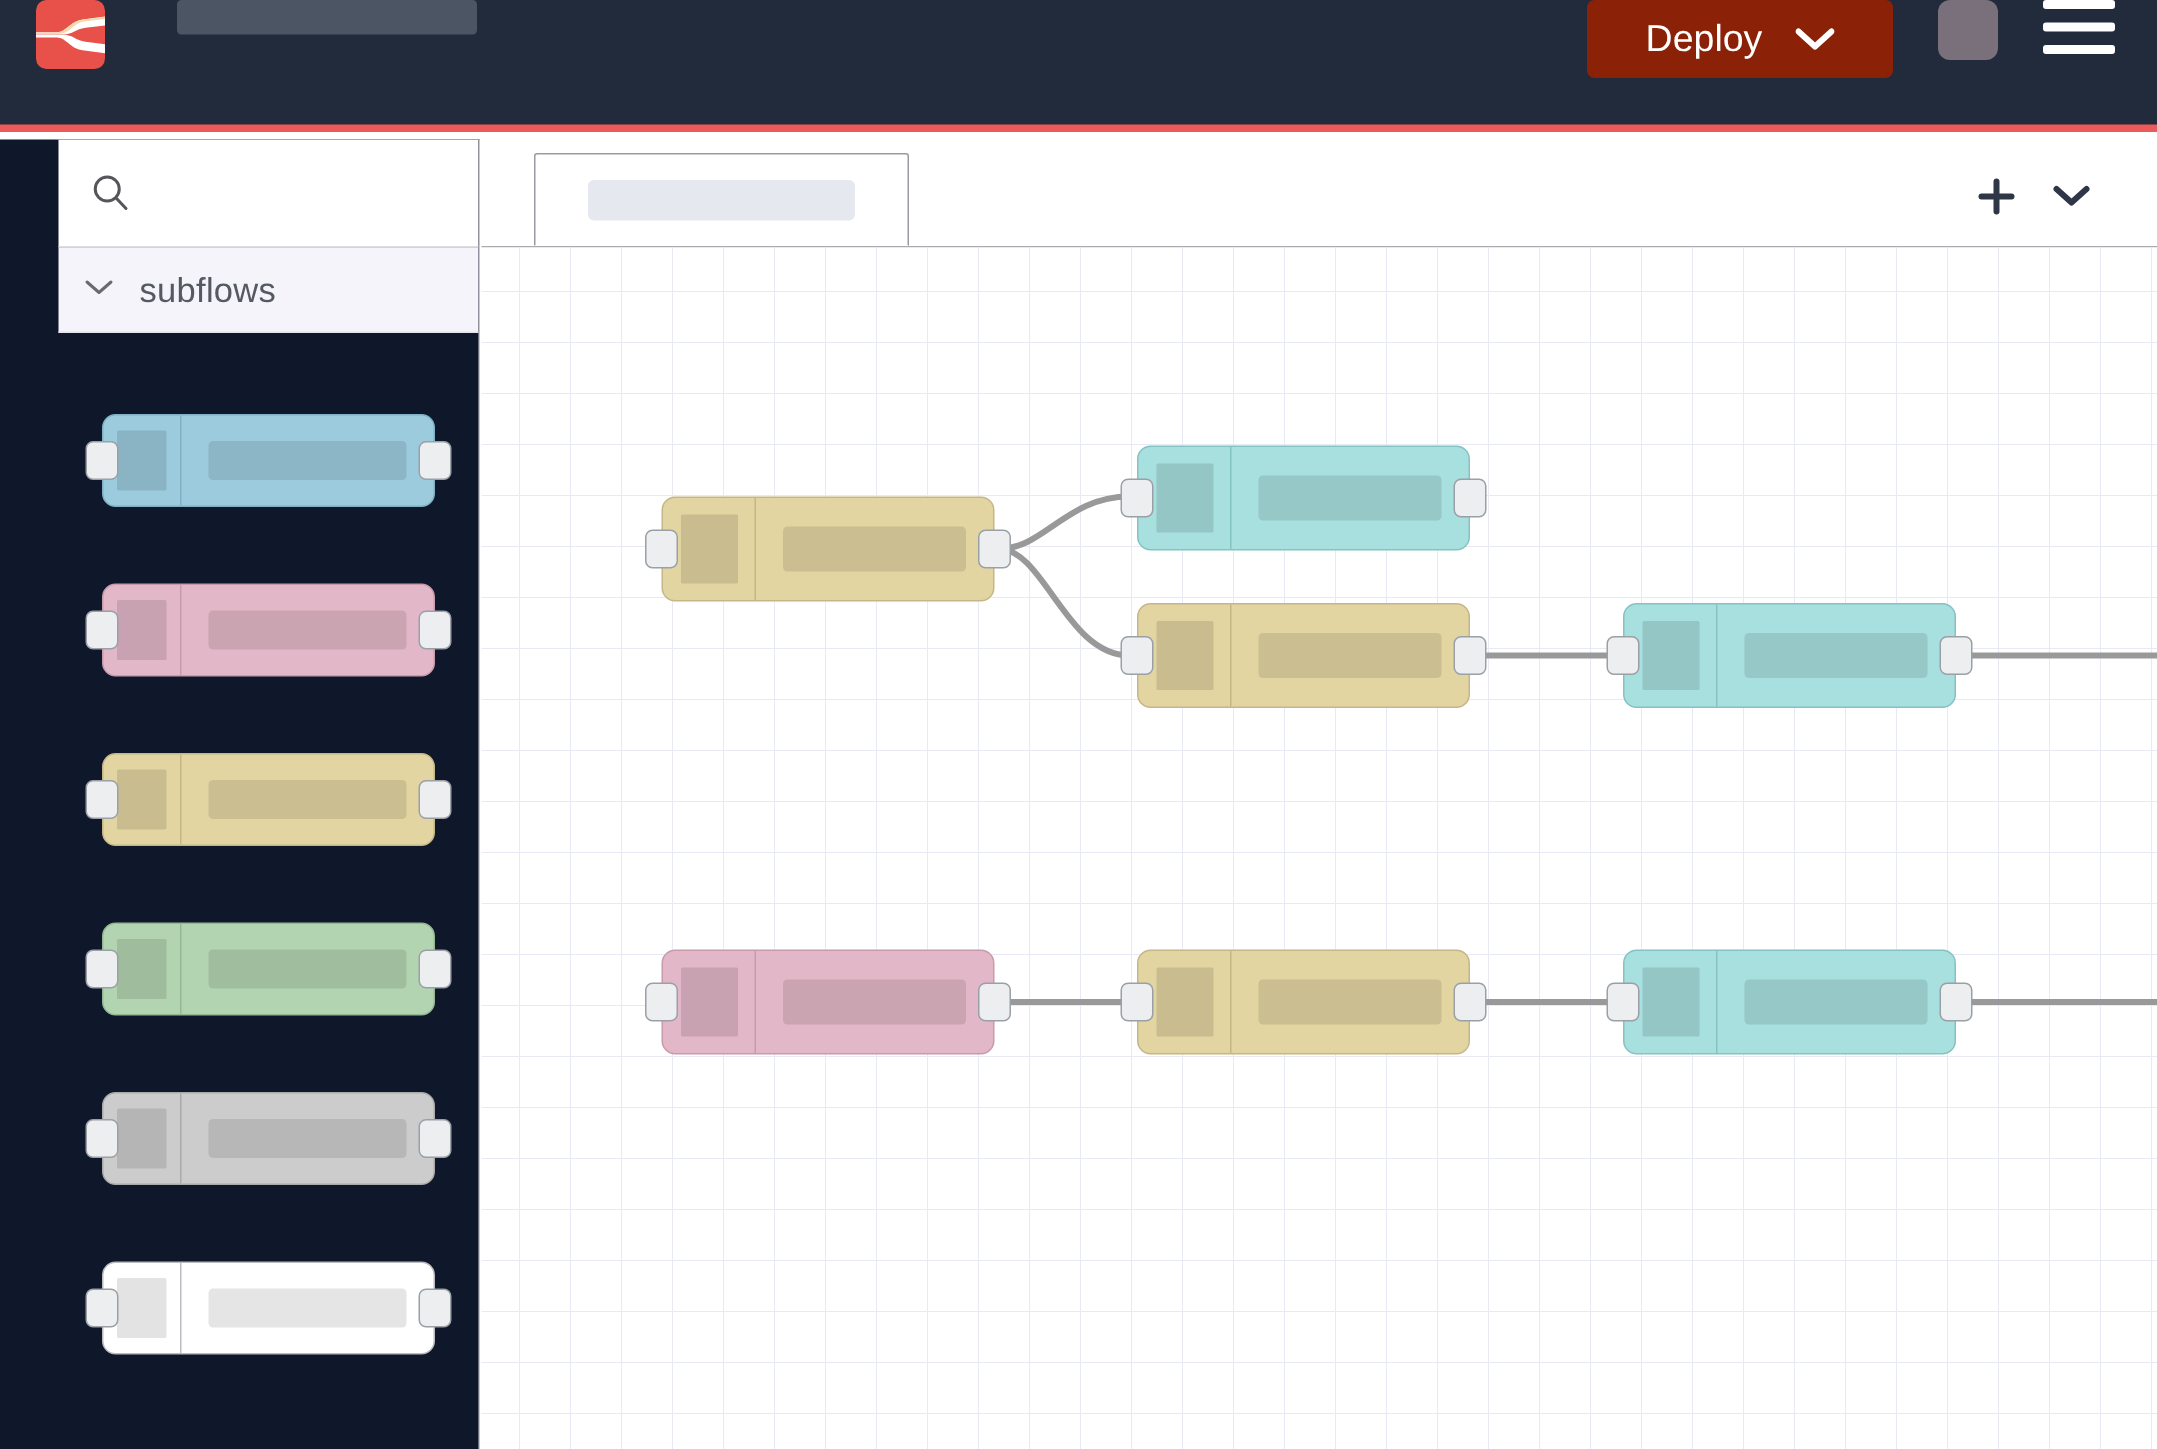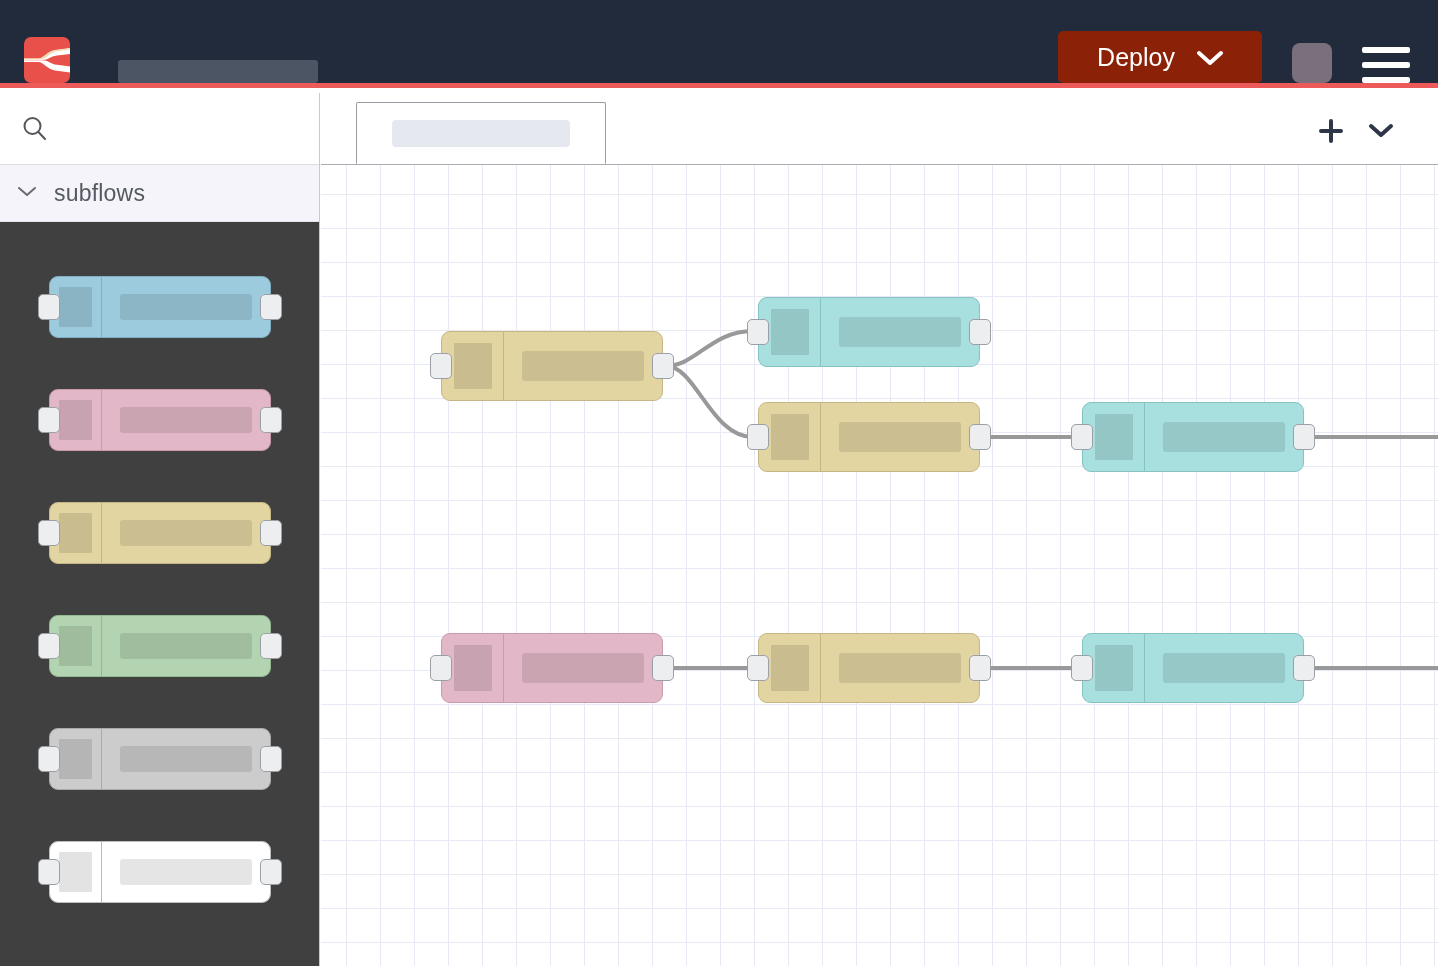--- a/index.html
+++ b/index.html
@@ -10,21 +10,21 @@
     overflow: hidden;
   }
   #app { position: relative; width: 1438px; height: 966px; }
 
   
   .header {
     position: absolute; left: 0; top: 0;
     width: 1438px; height: 88px;
     background: #212b3b;
     border-bottom: 5px solid #ed5a5a;
-    display: flex; align-items: flex-end;
+    display: flex; align-items: flex-start;
   }
   .logo {
     width: 46px; height: 46px; margin-left: 24px;
     background: #e8504a; border-radius: 7px;
     position: relative; overflow: hidden; flex: none;
   }
   .logo svg { position: absolute; left: 0; top: 0; }
   .header-title-bar {
     width: 200px; height: 23px; margin-left: 48px;
     background: #4b5563; border-radius: 3px; flex: none;
@@ -47,23 +47,24 @@
     width: 48px; height: 36px; margin-left: 30px; margin-right: 28px;
     display: flex; flex-direction: column; justify-content: space-between;
     cursor: pointer; flex: none;
   }
   .hamburger i { display: block; height: 6px; background: #ffffff; border-radius: 2px; }
 
   
   .palette {
     position: absolute; left: 0; top: 93px;
     width: 320px; height: 873px;
-    background: #404040;
+    background: #0f172a;
     border-right: 1px solid #c9c9cf;
     overflow: hidden;
+    padding-left: 39px;
   }
   .palette-search {
     height: 72px; border-bottom: 1px solid #dcdce2;
     display: flex; align-items: center; padding-left: 20px;
     background: #ffffff;
   }
   .palette-search svg { display: block; }
   .palette-category {
     height: 57px; background: #f4f4fa;
     border-bottom: 1px solid #e4e4ec;

